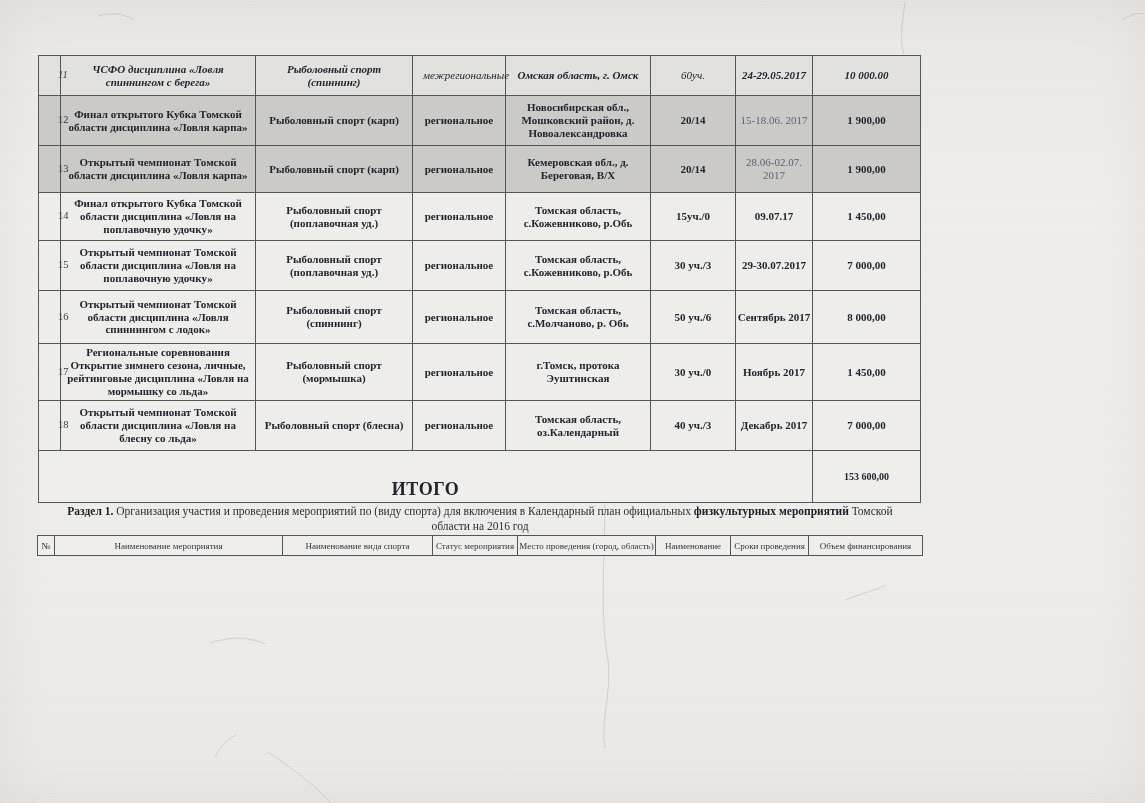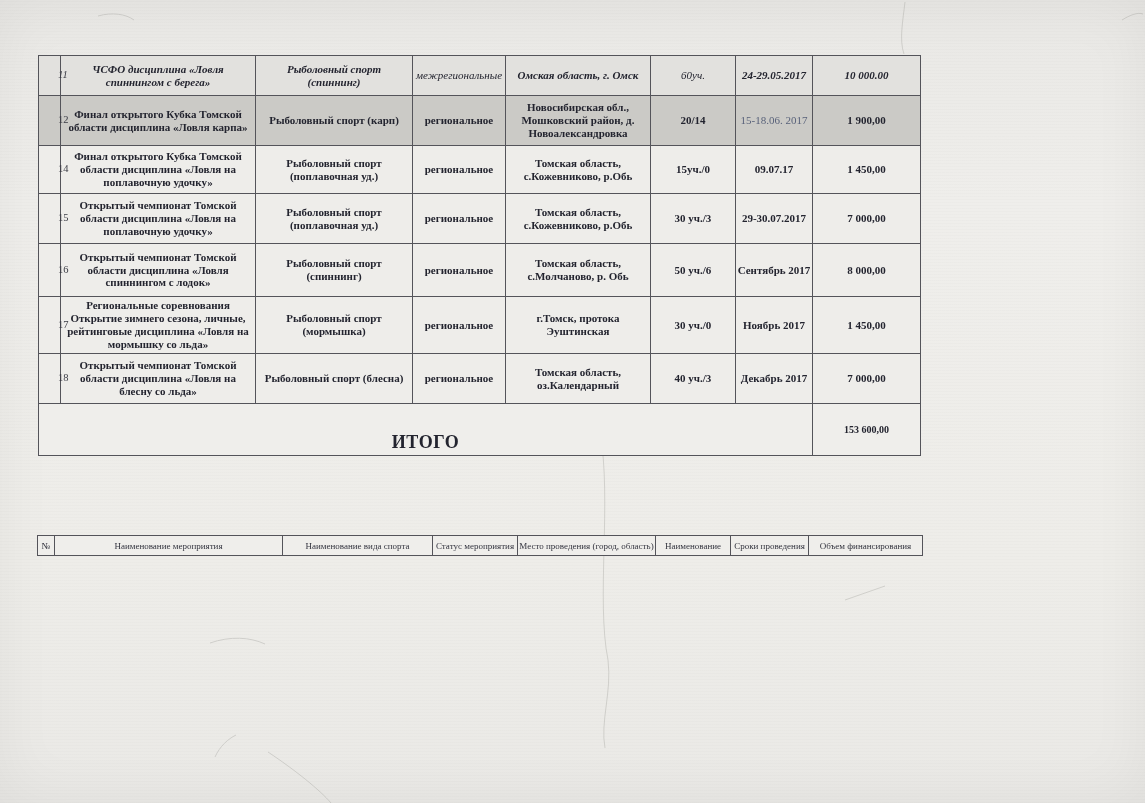--- a/index.html
+++ b/index.html
@@ -22,21 +22,21 @@
     width:882px;
     font-size:11px;font-weight:bold;line-height:1.18;
   }
   table.t1 td{
     border:1px solid #54545a;
     text-align:center;vertical-align:middle;
     padding:1px 4px;
     background:#eeedea;
   }
   table.t1 td.num{font-weight:normal;font-size:10.5px;color:#3a3b44;padding:1px 19px;}
-  table.t1 td.status{padding:1px 3px;}
+  table.t1 td.status{padding:1px 10px;}
   table.t1 td.dates{padding:1px 1px;}
   tr.r11 td{font-style:italic;background:#e2e1de;}
   tr.r11 td.status, tr.r11 td.participants{font-weight:normal;}
   tr.gray td{background:#cbcac6;}
   tr.gray td.dates{font-weight:normal;color:#59627a;margin-left:20px;}
   tr.total-row td{background:#efeeeb;}
   td.total-label{vertical-align:bottom !important;font-size:18px;letter-spacing:0.5px;padding-bottom:2px !important;}
   td.total-amount{font-size:10px;}
 
   .section-caption{
@@ -102,20 +102,30 @@
     <tr class="gray" style="height:50px">
       <td class="num">12</td>
       <td>Финал открытого Кубка Томской области дисциплина «Ловля  карпа»</td>
       <td>Рыболовный спорт (карп)</td>
       <td class="status">региональное</td>
       <td>Новосибирская обл., Мошковский район, д. Новоалександровка</td>
       <td class="participants">20/14</td>
       <td class="dates">15-18.06. 2017</td>
       <td class="amount">1 900,00</td>
     </tr>
+    <tr class="gray" style="height:47px">
+      <td class="num">13</td>
+      <td>Открытый чемпионат  Томской области дисциплина «Ловля  карпа»</td>
+      <td>Рыболовный спорт (карп)</td>
+      <td class="status">региональное</td>
+      <td>Кемеровская обл., д. Береговая, В/Х</td>
+      <td class="participants">20/14</td>
+      <td class="dates">28.06-02.07. 2017</td>
+      <td class="amount">1 900,00</td>
+    </tr>
     <tr style="height:48px">
       <td class="num">14</td>
       <td>Финал открытого Кубка Томской области дисциплина «Ловля  на поплавочную удочку»</td>
       <td>Рыболовный спорт (поплавочная уд.)</td>
       <td class="status">региональное</td>
       <td>Томская область, с.Кожевниково, р.Обь</td>
       <td class="participants">15уч./0</td>
       <td class="dates">09.07.17</td>
       <td class="amount">1 450,00</td>
     </tr>
@@ -159,20 +169,24 @@
       <td class="dates">Декабрь 2017</td>
       <td class="amount">7 000,00</td>
     </tr>
     <tr class="total-row" style="height:52px">
       <td colspan="7" class="total-label">ИТОГО</td>
       <td class="total-amount">153 600,00</td>
     </tr>
   </tbody>
     </table>
 
+  <div class="section-caption">
+    <b>Раздел 1.</b><span> Организация участия и проведения  мероприятий по (виду спорта) для включения в Календарный план официальных </span><b>физкультурных мероприятий</b><span> Томской</span><br>
+    <span>области на 2016 год</span>
+  </div>
 
   <table class="t2">
     <colgroup>
       <col style="width:17px">
         <col style="width:228px">
         <col style="width:150px">
       <col style="width:85px">
         <col style="width:138px">
         <col style="width:75px">
       <col style="width:78px">

